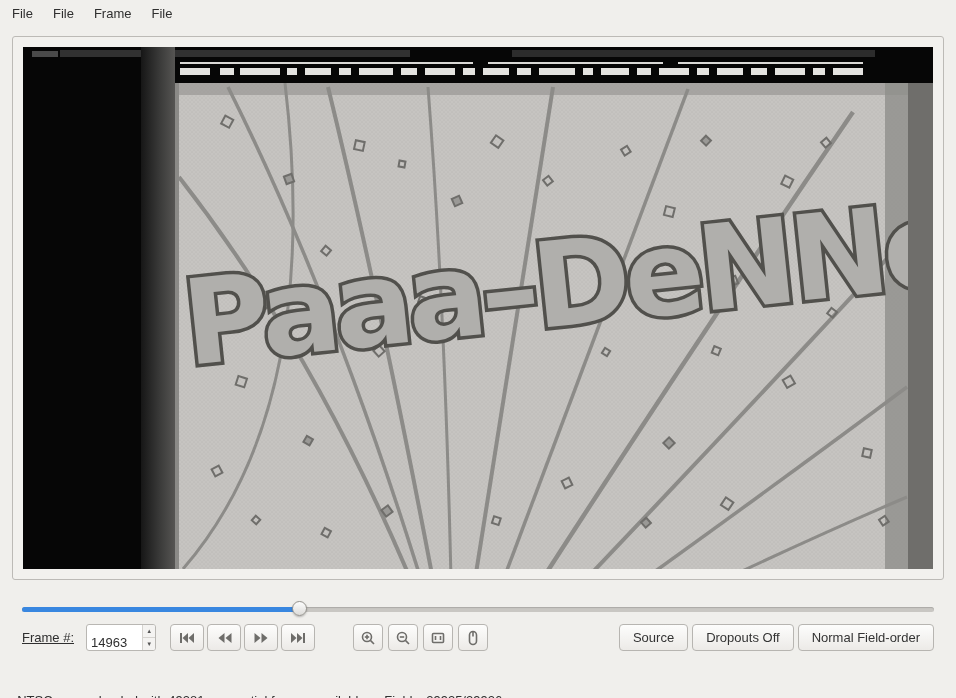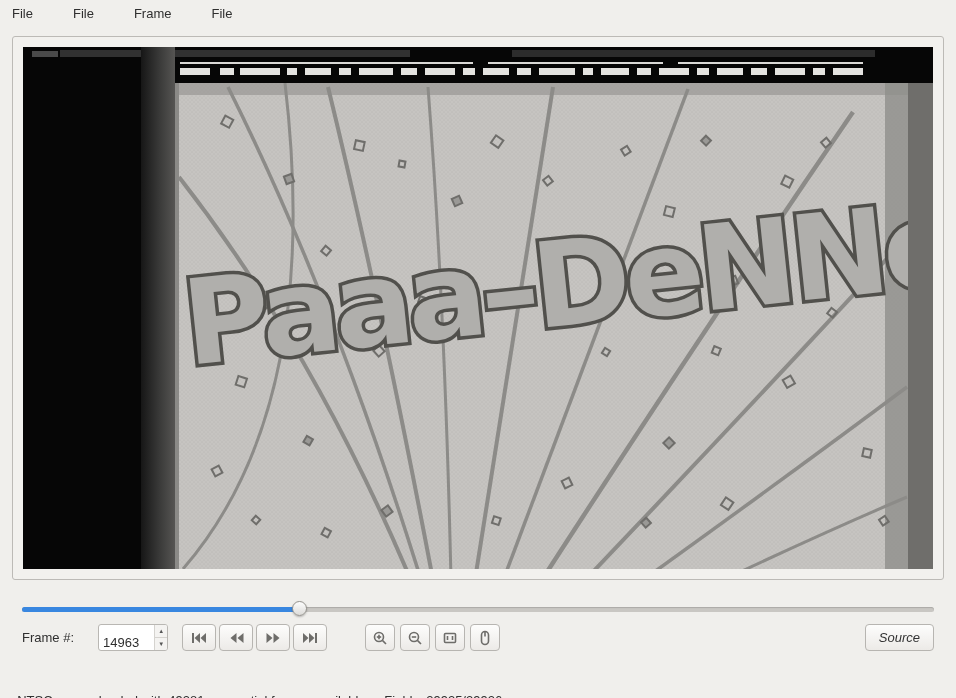--- a/index.html
+++ b/index.html
@@ -7,21 +7,21 @@
     width: 956px; height: 698px;
     background: #f0efec;
     font-family: "Liberation Sans", "DejaVu Sans", sans-serif;
     font-size: 13px; color: #2f2f2f;
     overflow: hidden; position: relative;
   }
 
   
   .menubar {
     position: absolute; top: 0; left: 0; right: 0; height: 26px;
-    display: flex; align-items: center; padding-left: 2px; gap: 20px;
+    display: flex; align-items: center; padding-left: 2px;
   }
   .menu-item { padding: 4px 10px; cursor: default; border-radius: 3px; }
 
   
   .video-panel {
     position: absolute; left: 12px; top: 36px; width: 932px; height: 544px;
     background: #f2f1ee;
     border: 1px solid #bcbab6; border-radius: 3px;
     padding: 10px;
   }
@@ -44,21 +44,21 @@
     background: linear-gradient(#fdfdfd, #dcdbd8);
     border: 1px solid #94928d;
     box-shadow: 0 1px 2px rgba(0,0,0,.25);
   }
 
   
   .controls-row {
     position: absolute; left: 22px; right: 22px; top: 623px; height: 29px;
     display: flex; align-items: center;
   }
-  .frame-label { margin-right: 24px; white-space: nowrap; }
+  .frame-label { margin-right: 12px; white-space: nowrap; text-decoration: underline; }
   .spinbox {
     display: flex; align-items: stretch;
     width: 70px; height: 27px;
     background: #ffffff; border: 1px solid #b9b7b3; border-radius: 3px;
     overflow: hidden;
   }
   .spinbox input {
     width: 100%; border: 0; outline: none; padding: 0 4px;
     font: inherit; color: #2f2f2f; background: transparent; margin-top: 10px;
   }
@@ -75,21 +75,21 @@
     background: linear-gradient(#fdfdfc, #eceae7);
     border: 1px solid #b7b5b1; border-radius: 4px;
     color: #333; font: inherit; cursor: pointer; white-space: nowrap;
   }
   .icon-btn { padding: 0; width: 34px; }
   .tool-btn  { padding: 0; width: 30px; }
 
   .nav-group  { display: flex; gap: 3px; margin-left: 14px; }
   .tool-group { display: flex; gap: 5px; margin-left: 38px; }
   .spacer { flex: 1; }
-  .right-group { display: flex; gap: 4px; font-style: italic; }
+  .right-group { display: flex; gap: 4px; }
 
   .nav-icon  svg, .tool-btn svg { display: block; }
 
   
   .statusbar {
     position: absolute; left: 10px; top: 678px; right: 10px;
     white-space: pre;
   }
 </style>
 </head>
@@ -316,18 +316,20 @@
           <line x1="8" y1="1.5" x2="8" y2="6.5"></line>
         </svg>
       </span>
     </button>
   </div>
 
   <div class="spacer"></div>
 
   <div class="right-group">
     <button class="btn">Source</button>
+    <button class="btn">Dropouts Off</button>
+    <button class="btn">Normal Field-order</button>
   </div>
 </div>
 
 <div class="statusbar">
   <span>NTSC source loaded with 49381 sequential frames available  -  Fields: 29925/29926</span>
 </div>
 
 </body></html>

